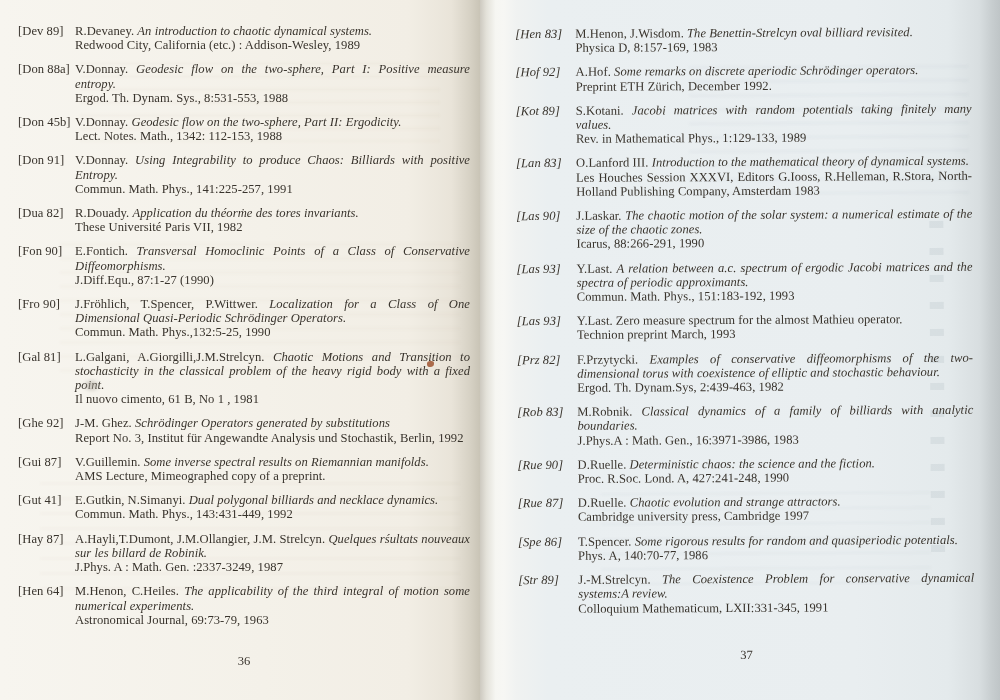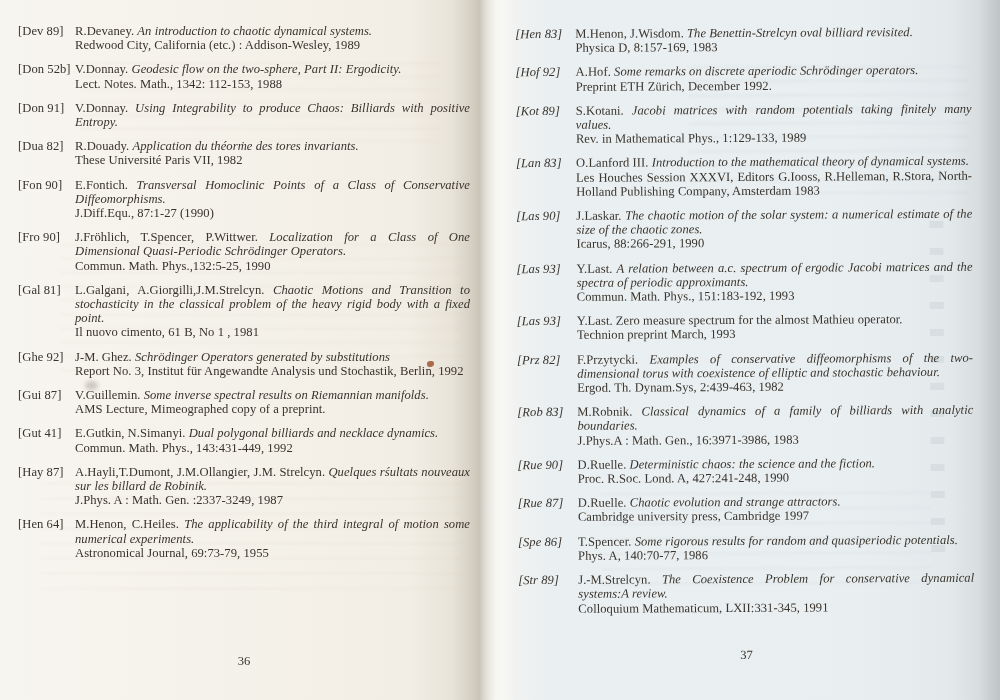--- a/index.html
+++ b/index.html
@@ -100,35 +100,44 @@
       <div class="refs" id="refs-left">
   <div class="entry">
     <span class="entry-label">[Dev 89]</span>
     <div class="entry-body">
       <span class="authors">R.Devaney. </span>
       <em class="title">An introduction to chaotic dynamical systems.</em>
       <div class="pub">Redwood City, California (etc.) : Addison-Wesley, 1989</div>
     </div>
   </div>
 
-
-  <div class="entry">
-    <span class="entry-label">[Don 52b]</span>
+  <div class="entry">
+    <span class="entry-label">[Don 88a]</span>
+    <div class="entry-body">
+      <span class="authors">V.Donnay. </span>
+      <em class="title">Geodesic flow on the two-sphere, Part I: Positive measure entropy.</em>
+      <div class="pub">Ergod. Th. Dynam. Sys., 8:531-553, 1988</div>
+    </div>
+  </div>
+
+  <div class="entry">
+    <span class="entry-label">[Don 45b]</span>
     <div class="entry-body">
       <span class="authors">V.Donnay. </span>
       <em class="title">Geodesic flow on the two-sphere, Part II: Ergodicity.</em>
       <div class="pub">Lect. Notes. Math., 1342: 112-153, 1988</div>
     </div>
   </div>
 
   <div class="entry">
     <span class="entry-label">[Don 91]</span>
     <div class="entry-body">
       <span class="authors">V.Donnay. </span>
       <em class="title">Using Integrability to produce Chaos: Billiards with positive Entropy.</em>
+      <div class="pub">Commun. Math. Phys., 141:225-257, 1991</div>
     </div>
   </div>
 
   <div class="entry">
     <span class="entry-label">[Dua 82]</span>
     <div class="entry-body">
       <span class="authors">R.Douady. </span>
       <em class="title">Application du théorṁe des tores invariants.</em>
       <div class="pub">These Université Paris VII, 1982</div>
     </div>
@@ -195,21 +204,21 @@
       <em class="title">Quelques rśultats nouveaux sur les billard de Robinik.</em>
       <div class="pub">J.Phys. A : Math. Gen. :2337-3249, 1987</div>
     </div>
   </div>
 
   <div class="entry">
     <span class="entry-label">[Hen 64]</span>
     <div class="entry-body">
       <span class="authors">M.Henon, C.Heiles. </span>
       <em class="title">The applicability of the third integral of motion some numerical experiments.</em>
-      <div class="pub">Astronomical Journal, 69:73-79, 1955</div>
+      <div class="pub">Astronomical Journal, 69:73-79, 1963</div>
     </div>
   </div>
 </div>
       <div class="artifact smudge-gray"></div>
       <div class="artifact stain-red"></div>
       <div class="pagenum">36</div>
     </div>
   </div>
 
   <div class="page page-right">

